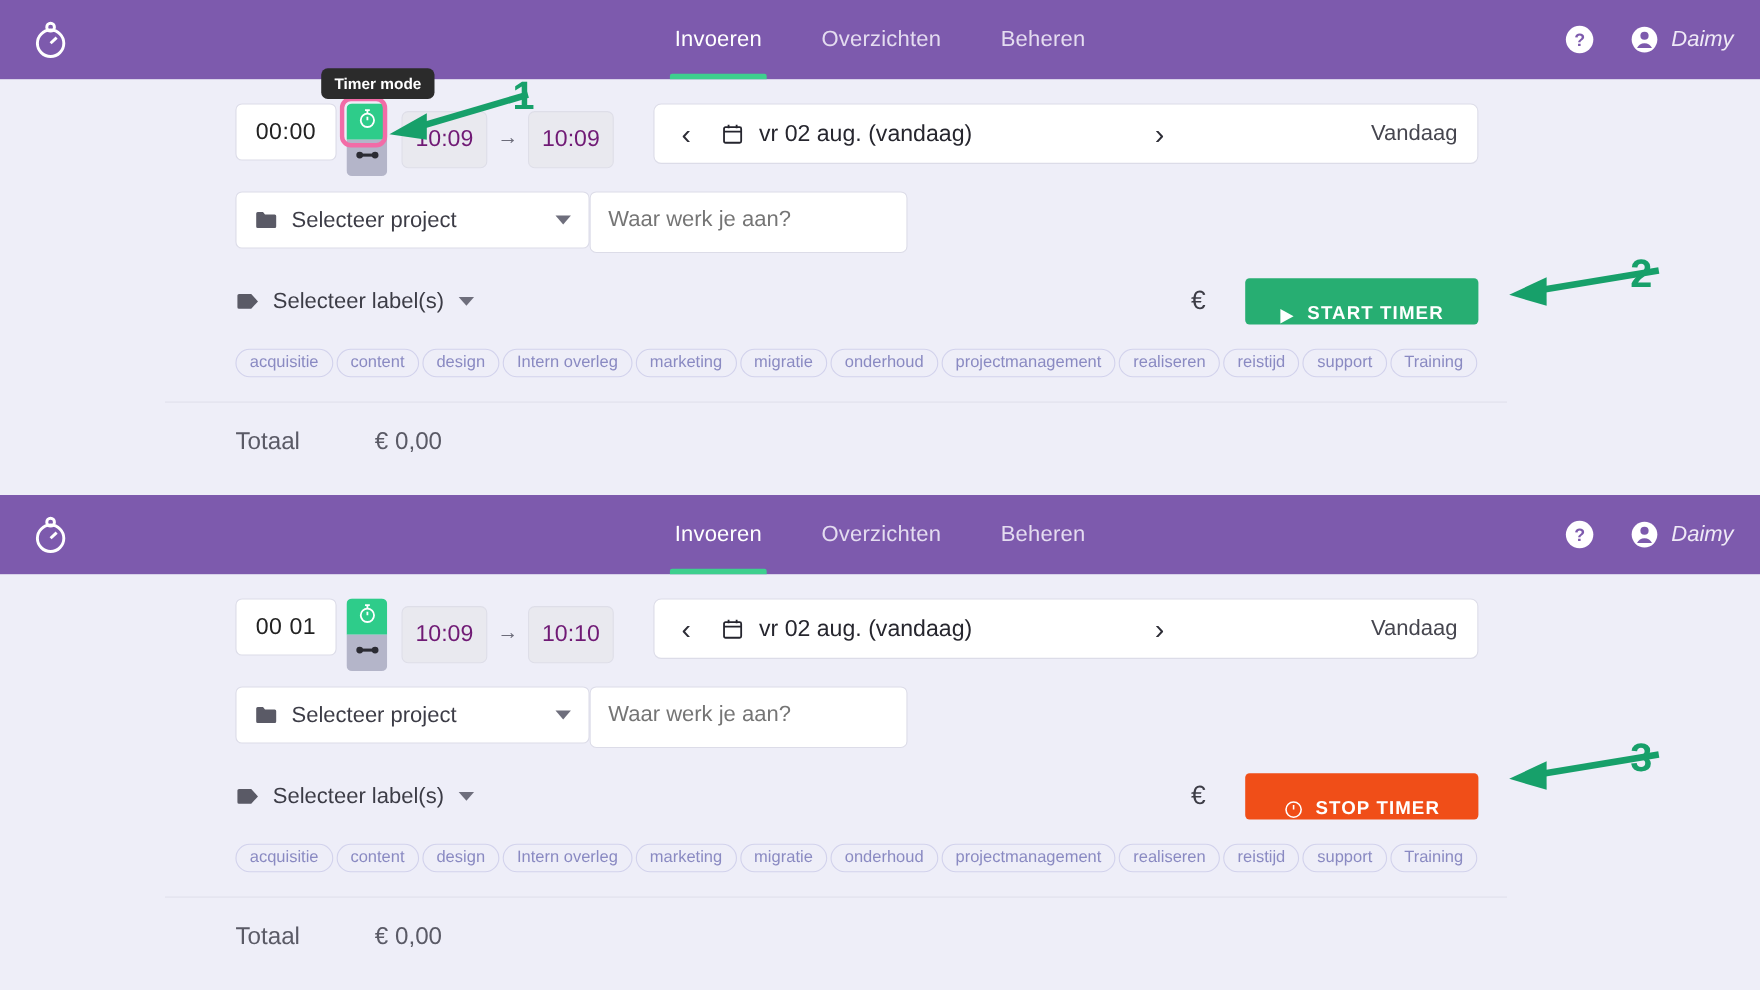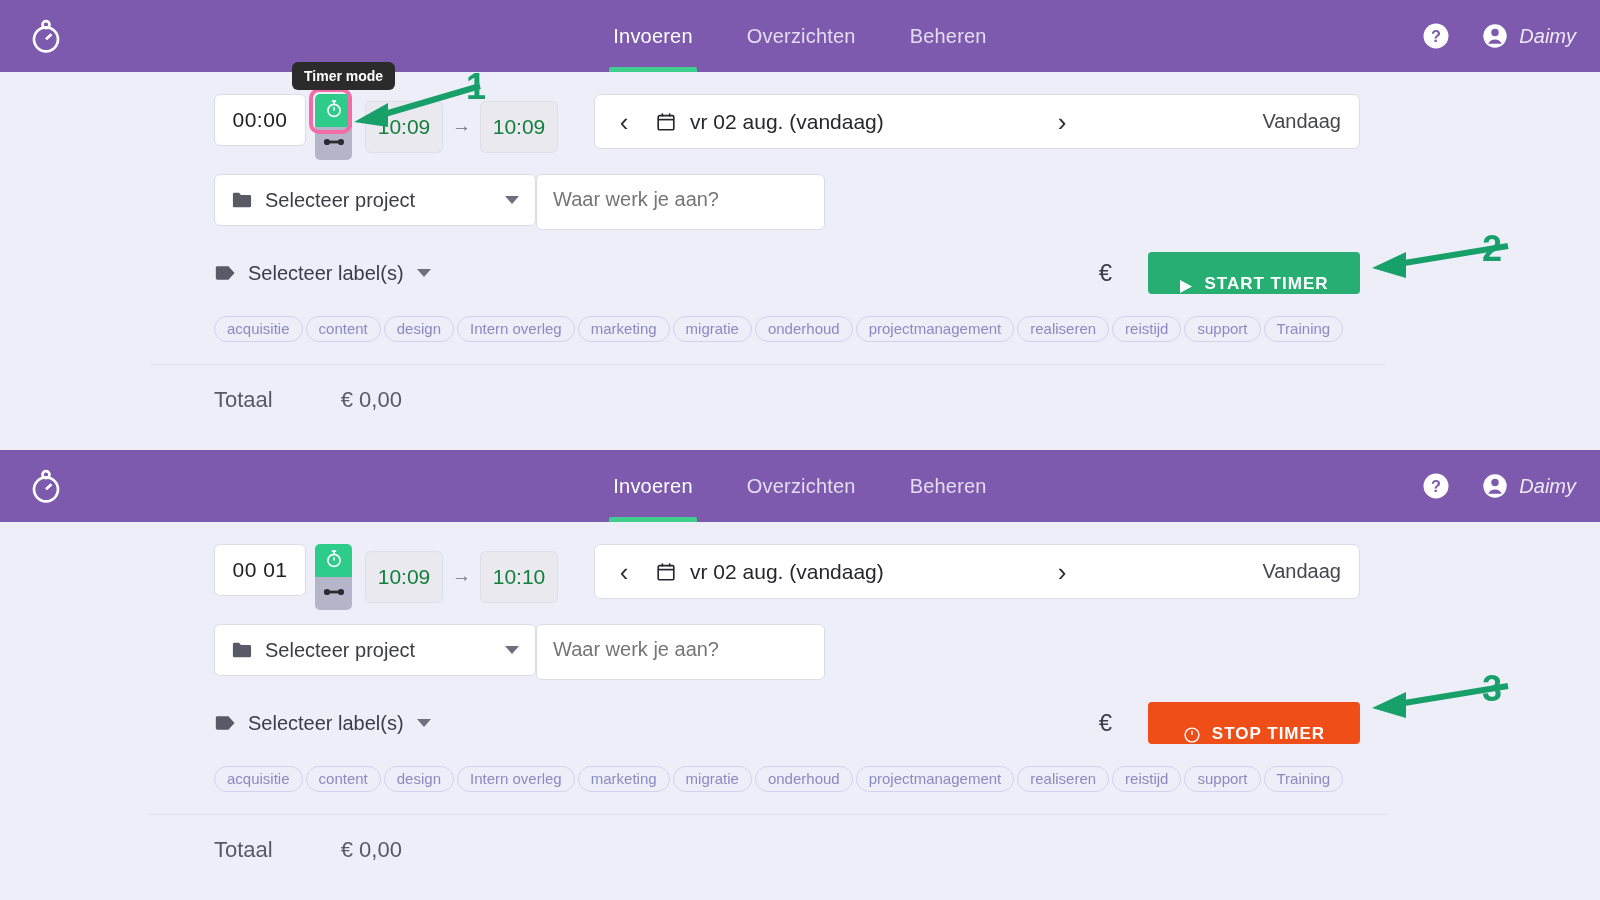--- a/index.html
+++ b/index.html
@@ -49,21 +49,21 @@
   
   .tooltip {
     position: absolute; z-index: 40;
     background: #2b2b2b; color: #fff;
     font-size: 14px; font-weight: 600;
     padding: 6px 12px; border-radius: 6px;
     white-space: nowrap;
   }
 
   
-  .content { position: relative; padding: 22px 0 0 0; }
+  .content { position: relative; padding: 22px 16px 0 0; }
   .row1 { display: flex; align-items: flex-start; padding-left: 214px; padding-right: 240px; gap: 36px; }
 
   
   .dur-group { display: flex; align-items: stretch; }
   .dur-box {
     width: 92px; height: 52px; background: #fff;
     border: 1px solid #dcdce8; border-radius: 6px;
     display: flex; align-items: center; justify-content: center;
     font-size: 21px; color: #222; letter-spacing: .5px;
   }
@@ -76,21 +76,21 @@
   .mode-toggle .half.bot { background: #b4b5c9; }
   .mode-wrap { position: relative; display: flex; align-self: flex-start; }
   .mode-wrap.hl::before {
     content: ""; position: absolute; left: 3px; top: -6px; width: 43px; height: 46px;
     border: 4px solid #f26ca7; border-radius: 10px; box-sizing: border-box;
   }
   .time-box {
     width: 78px; height: 52px; background: #e9e9ef;
     border: 1px solid #dedee8; border-radius: 6px;
     display: flex; align-items: center; justify-content: center;
-    font-size: 21px; color: #15803d;
+    font-size: 21px; color: #701a75;
   }
   .t-arrow { color: #6c6c7a; font-size: 19px; margin: 0 9px; align-self: center; padding-bottom: 2px;}
   .time-pair { display: flex; align-items: center; margin-left: 13px; }
 
   
   .datebar {
     flex: 1; height: 55px; background: #fff;
     border: 1px solid #dcdce8; border-radius: 7px;
     display: flex; align-items: center; padding: 0 18px;
   }

